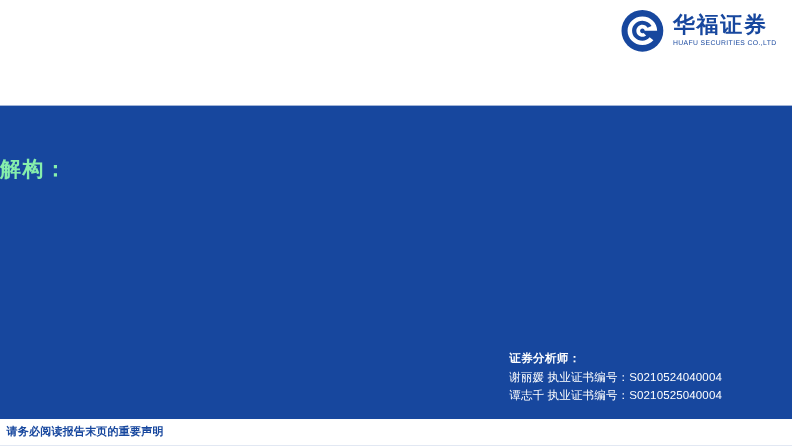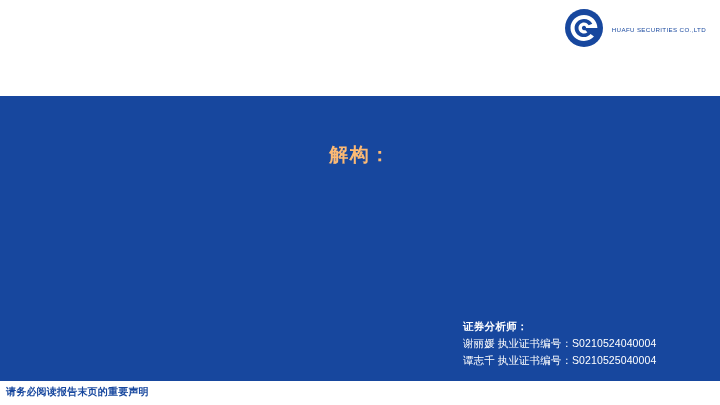--- a/index.html
+++ b/index.html
@@ -90,22 +90,21 @@
     top: 96px;
     width: 720px;
     height: 285px;
     background: #17479e;
   }
   .title-wrap {
     position: absolute;
     left: 0;
     top: 45px;
     width: 720px;
-    text-align: center;
-    color: #fdba74;
+    color: #86efac;
   }
   .title-main {
     font-size: 19px;
     font-weight: bold;
     letter-spacing: 1.5px;
     line-height: 28px;
   }
   .title-sub {
     margin-top: 24px;
     font-size: 19px;
@@ -157,20 +156,21 @@
   <div class="header">
 
     <div class="logo">
       <span class="logo-mark">
         <svg viewBox="0 0 40 40" width="40" height="40" xmlns="http://www.w3.org/2000/svg">
           <circle cx="20" cy="20" r="19" fill="#17479e"></circle>
           <path d="M20 7 C12.5 7 6.5 12.8 6.5 20 C6.5 27.2 12.5 33 20 33 C24 33 27.6 31.3 30 28.6 L26.6 25.9 C24.9 27.9 22.6 29.1 20 29.1 C14.8 29.1 10.6 25.1 10.6 20 C10.6 14.9 14.8 10.9 20 10.9 C23.6 10.9 26.7 12.8 28.3 15.7 L24.7 17.3 C23.7 15.6 22 14.5 20 14.5 C17 14.5 14.5 16.9 14.5 20 C14.5 23.1 17 25.5 20 25.5 C21.3 25.5 22.5 25.1 23.4 24.3 L21.1 21.9 C20.8 22.1 20.4 22.2 20 22.2 C18.8 22.2 17.9 21.2 17.9 20 C17.9 18.8 18.8 17.8 20 17.8 C21.2 17.8 22.1 18.8 22.1 20 L33.4 20 C33.4 12.8 27.5 7 20 7 Z" fill="#ffffff"></path>
         </svg>
       </span>
       <span class="logo-text">
+        <span class="logo-cn">华福证券</span>
         <span class="logo-en">HUAFU SECURITIES CO.,LTD</span>
       </span>
     </div>
   </div>
 
   <div class="blue-band">
     <div class="title-wrap">
       <div class="title-main">解构：</div>
     </div>
 

